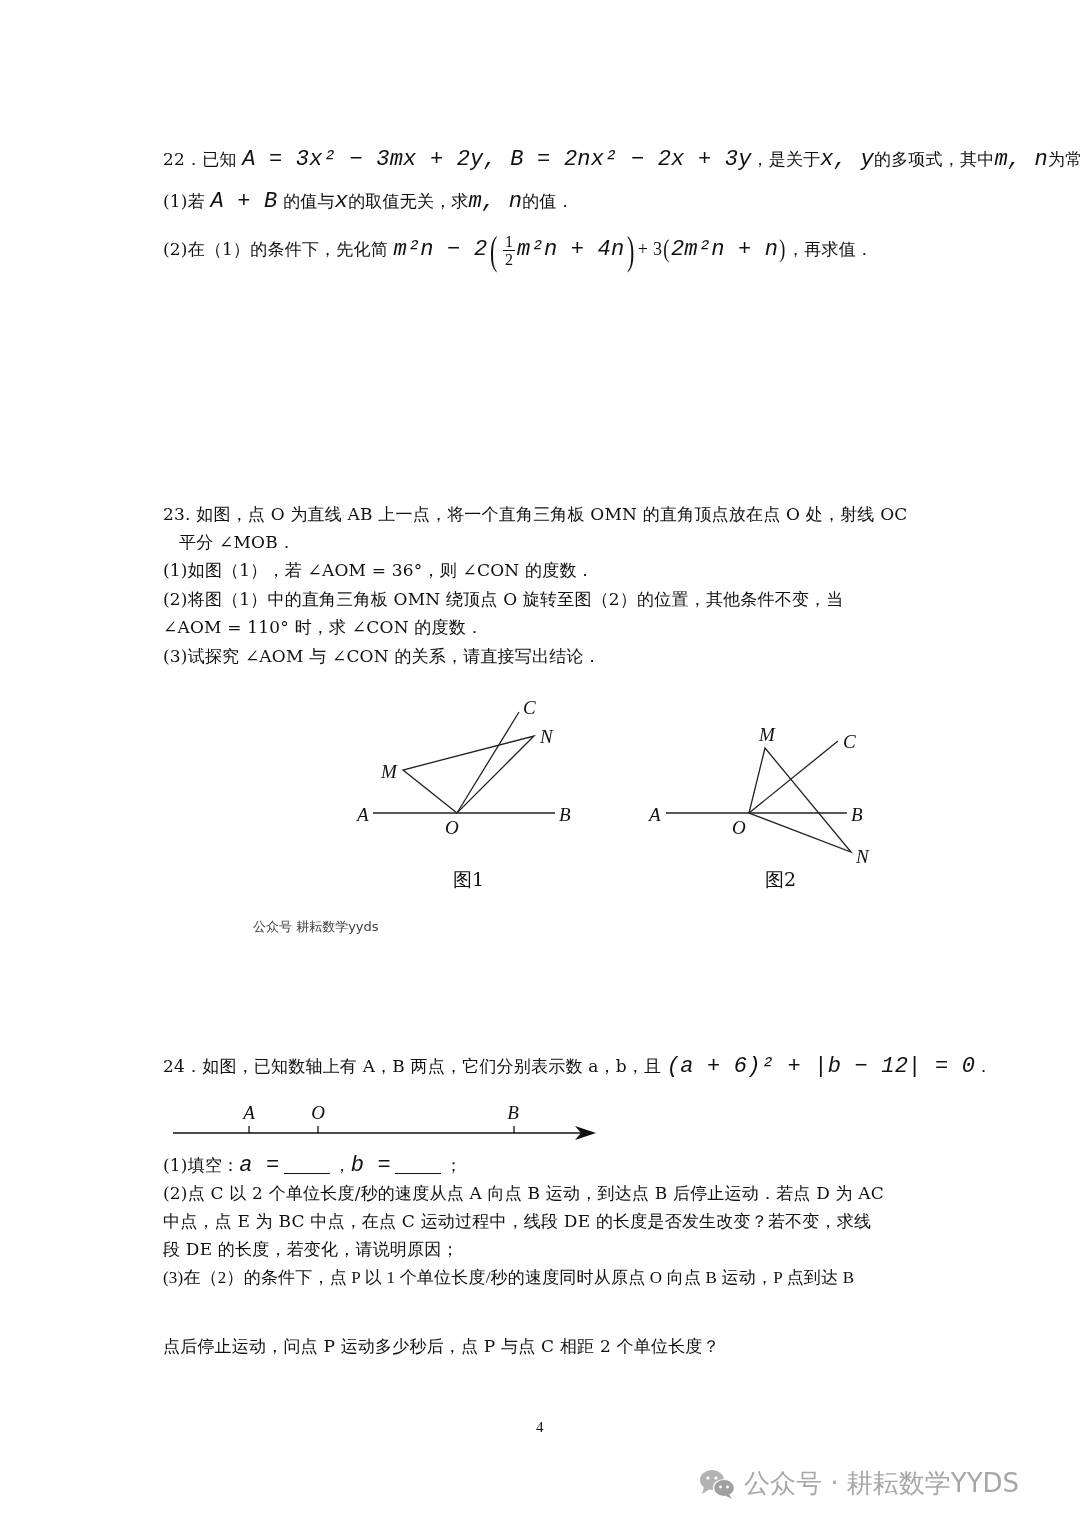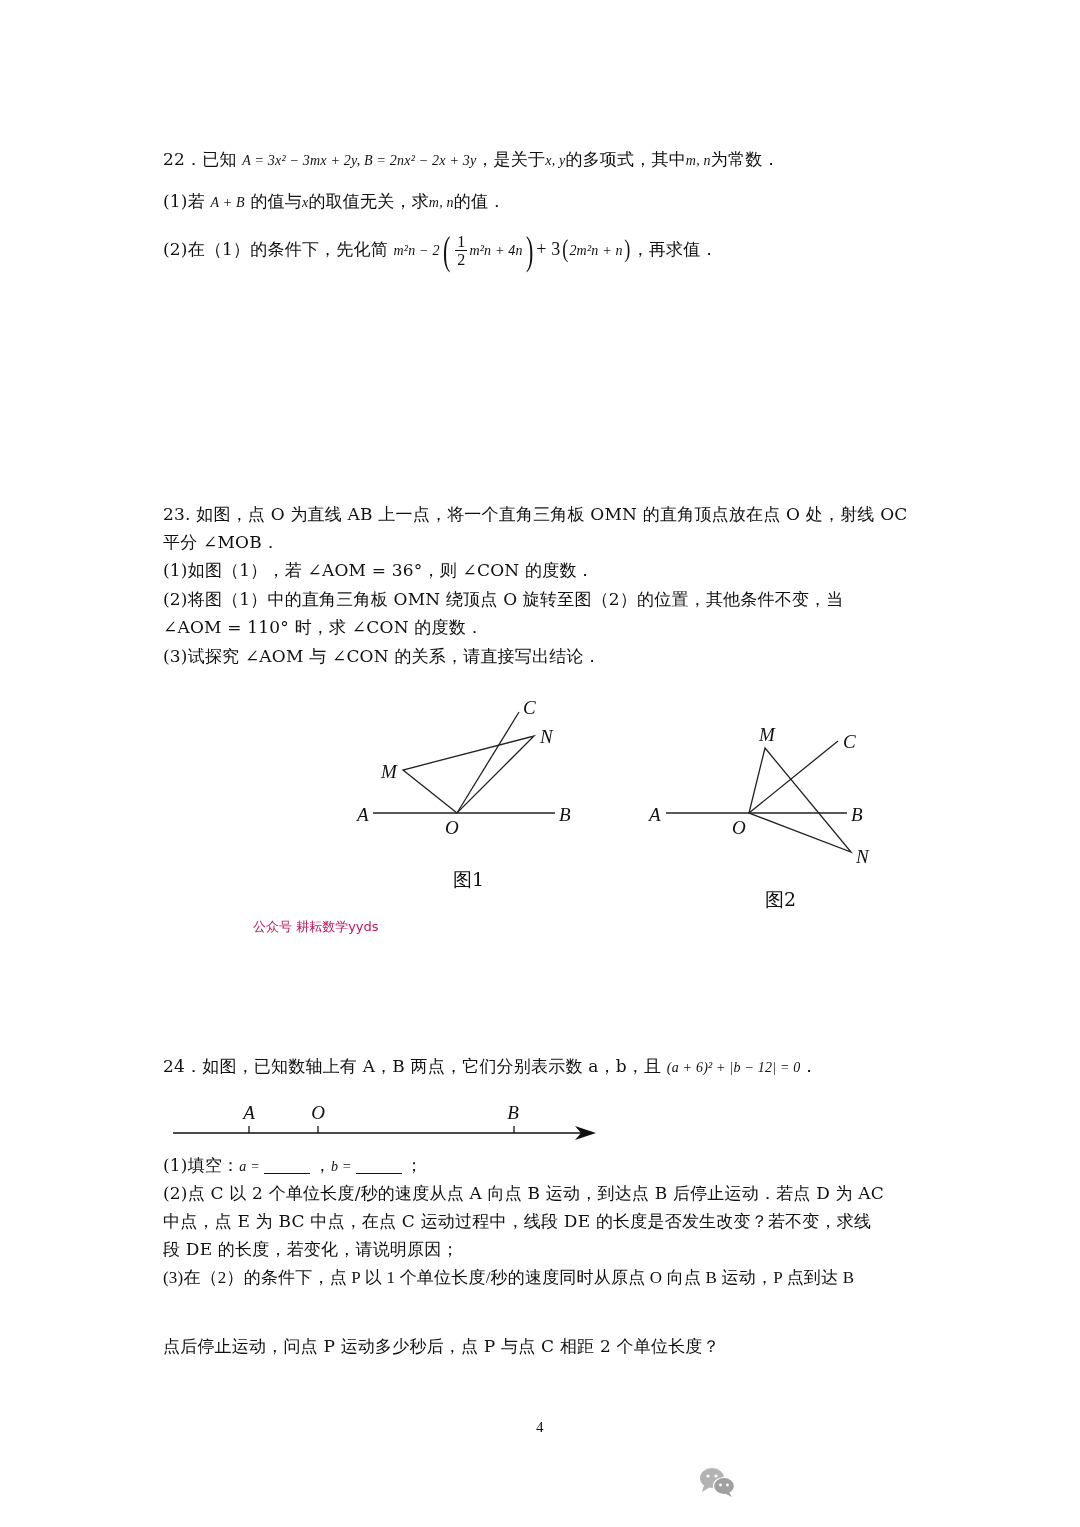--- a/index.html
+++ b/index.html
@@ -1,28 +1,28 @@
 <!DOCTYPE html>
 <html><head>
 <meta charset="utf-8">
 <style>
   html, body { margin: 0; padding: 0; background: #ffffff; }
   body { width: 1080px; height: 1527px; position: relative; overflow: hidden;
          font-family: "DejaVu Serif", "Liberation Serif", serif; color: #111; }
   .line { position: absolute; left: 163px; font-size: 17px; line-height: 22px; white-space: nowrap; letter-spacing: 0.2px; }
-  .m { font-family: Liberation Serif, serif; font-style: italic; font-size: 14px; margin-top: 8px; }
+  .m { font-family: Liberation Mono, monospace; font-style: italic; font-size: 22px; margin-top: 8px; }
   .mn { font-family: "Liberation Serif", serif; font-size: 18px; }
   .frac { display: inline-block; vertical-align: middle; text-align: center; font-family: "Liberation Serif", serif; font-size: 16px; line-height: 17px; margin: 0 2px; }
   .frac span { display: block; }
   .frac .num { border-bottom: 1px solid #111; padding: 0 2px; }
   .bigparen { font-family: "Liberation Serif", serif; font-size: 40px; font-weight: 100; vertical-align: middle; line-height: 0; display: inline-block; transform: scaleX(0.55); }
   .medparen { font-family: "Liberation Serif", serif; font-size: 26px; vertical-align: -2px; line-height: 0; transform: scaleX(0.7); display: inline-block; }
   .blank { display: inline-block; width: 46px; border-bottom: 1px solid #111; height: 16px; vertical-align: -3px; margin: 0 4px; }
   svg text { font-family: "Liberation Serif", serif; }
-  .watermark-small { position: absolute; left: 253px; top: 918px; font-family: "DejaVu Sans", sans-serif; font-size: 13px; color: #be185d; }
+  .watermark-small { position: absolute; left: 253px; top: 918px; font-family: "DejaVu Sans", sans-serif; font-size: 13px; color: #404040; }
   .page-number { position: absolute; left: 536px; top: 1419px; font-family: "Liberation Serif", serif; font-size: 15px; }
   .footer-wm { position: absolute; left: 698px; top: 1466px; font-family: "DejaVu Sans", sans-serif; font-size: 26px; color: #a7a7a7; display: flex; align-items: center; gap: 6px; }
   .fig-caption { position: absolute; font-family: "DejaVu Serif", serif; font-size: 19px; }
 </style>
 </head>
 <body>
 
 <div class="line" style="top:148px;">
   <span>22．</span><span>已知</span>
   <span class="m">A = 3x² − 3mx + 2y, B = 2nx² − 2x + 3y</span><span>，是关于</span><span class="m">x, y</span><span>的多项式，其中</span><span class="m">m, n</span><span>为常数．</span>
@@ -33,21 +33,21 @@
   <span class="m">A + B</span>
   <span>的值与</span><span class="m">x</span><span>的取值无关，求</span><span class="m">m, n</span><span>的值．</span>
 </div>
 
 <div class="line" style="top:233px;">
   <span>(2)在（1）的条件下，先化简</span>
   <span class="m">m²n − 2</span><span class="bigparen">(</span><span class="frac"><span class="num">1</span><span class="den">2</span></span><span class="m">m²n + 4n</span><span class="bigparen">)</span><span class="mn">+ 3</span><span class="medparen">(</span><span class="m">2m²n + n</span><span class="medparen">)</span><span>，再求值．</span>
 </div>
 
 <div class="line" style="top:503px;">23. 如图，点 O 为直线 AB 上一点，将一个直角三角板 OMN 的直角顶点放在点 O 处，射线 OC</div>
-<div class="line" style="top:531px;">平分 ∠MOB．</div>
+<div class="line" style="top:531px;margin-left:16px;">平分 ∠MOB．</div>
 <div class="line" style="top:559px;text-align:center;">(1)如图（1），若 ∠AOM = 36°，则 ∠CON 的度数．</div>
 <div class="line" style="top:588px;">(2)将图（1）中的直角三角板 OMN 绕顶点 O 旋转至图（2）的位置，其他条件不变，当</div>
 <div class="line" style="top:616px;">∠AOM = 110° 时，求 ∠CON 的度数．</div>
 <div class="line" style="top:645px;">(3)试探究 ∠AOM 与 ∠CON 的关系，请直接写出结论．</div>
 
 <svg style="position:absolute;left:340px;top:690px;" width="260" height="160" viewBox="340 690 260 160">
   <g stroke="#222" stroke-width="1.3" fill="none">
     <line x1="373" y1="813" x2="555" y2="813"></line>
     <line x1="457" y1="813" x2="519" y2="712"></line>
     <polygon points="457,813 403,770 534,736"></polygon>
@@ -71,21 +71,21 @@
   </g>
   <g font-size="19" font-style="italic" fill="#111">
     <text x="759" y="741">M</text>
     <text x="843" y="748">C</text>
     <text x="649" y="821">A</text>
     <text x="851" y="821">B</text>
     <text x="732" y="834">O</text>
     <text x="856" y="863">N</text>
   </g>
 </svg>
-<div class="fig-caption" style="left:765px;top:867px;margin-top:20px;">图2</div>
+<div class="fig-caption" style="left:765px;top:867px;">图2</div>
 
 <div class="watermark-small">公众号  耕耘数学yyds</div>
 
 <div class="line" style="top:1055px;">
   <span>24．如图，已知数轴上有 A，B 两点，它们分别表示数 a，b，且</span>
   <span class="m">(a + 6)² + |b − 12| = 0</span><span>．</span>
 </div>
 
 <svg style="position:absolute;left:160px;top:1095px;" width="450" height="55" viewBox="160 1095 450 55">
   <line x1="173" y1="1133" x2="585" y2="1133" stroke="#111" stroke-width="1.6"></line>
@@ -115,13 +115,14 @@
   <svg width="40" height="32" viewBox="0 0 40 32">
     <ellipse cx="14" cy="12" rx="12" ry="10" fill="#b3b3b3"></ellipse>
     <polygon points="6,19 4,26 12,21" fill="#b3b3b3"></polygon>
     <circle cx="10" cy="10" r="1.6" fill="#fff"></circle>
     <circle cx="18" cy="10" r="1.6" fill="#fff"></circle>
     <ellipse cx="26" cy="20" rx="10.5" ry="8.5" fill="#a0a0a0" stroke="#fff" stroke-width="1.2"></ellipse>
     <polygon points="31,26 34,31 27,27.5" fill="#a0a0a0"></polygon>
     <circle cx="22.5" cy="19" r="1.4" fill="#fff"></circle>
     <circle cx="29.5" cy="19" r="1.4" fill="#fff"></circle>
   </svg>
+  <span>公众号 · 耕耘数学YYDS</span>
 </div>
 
 </body></html>

